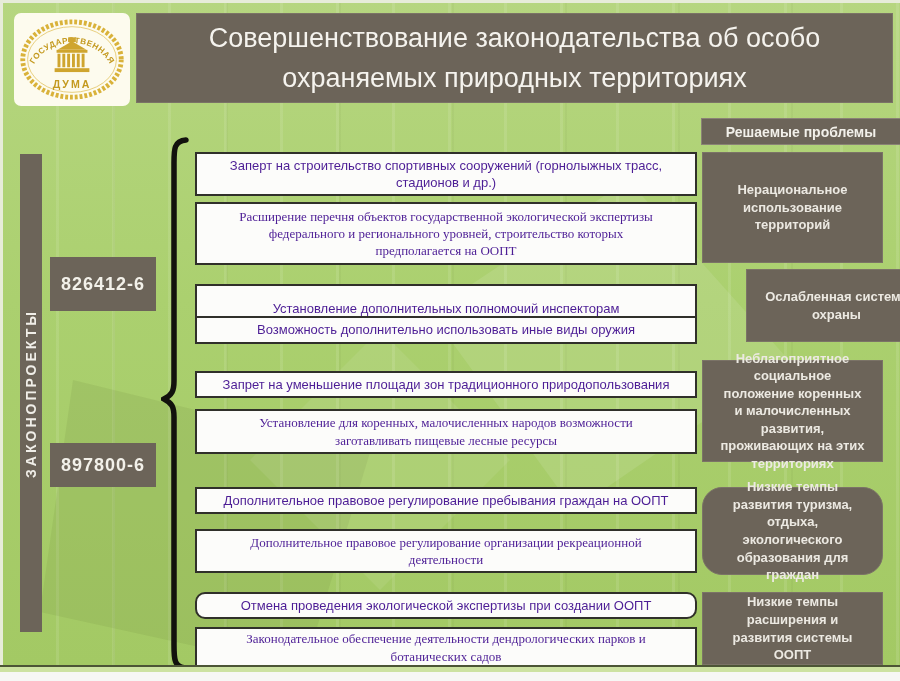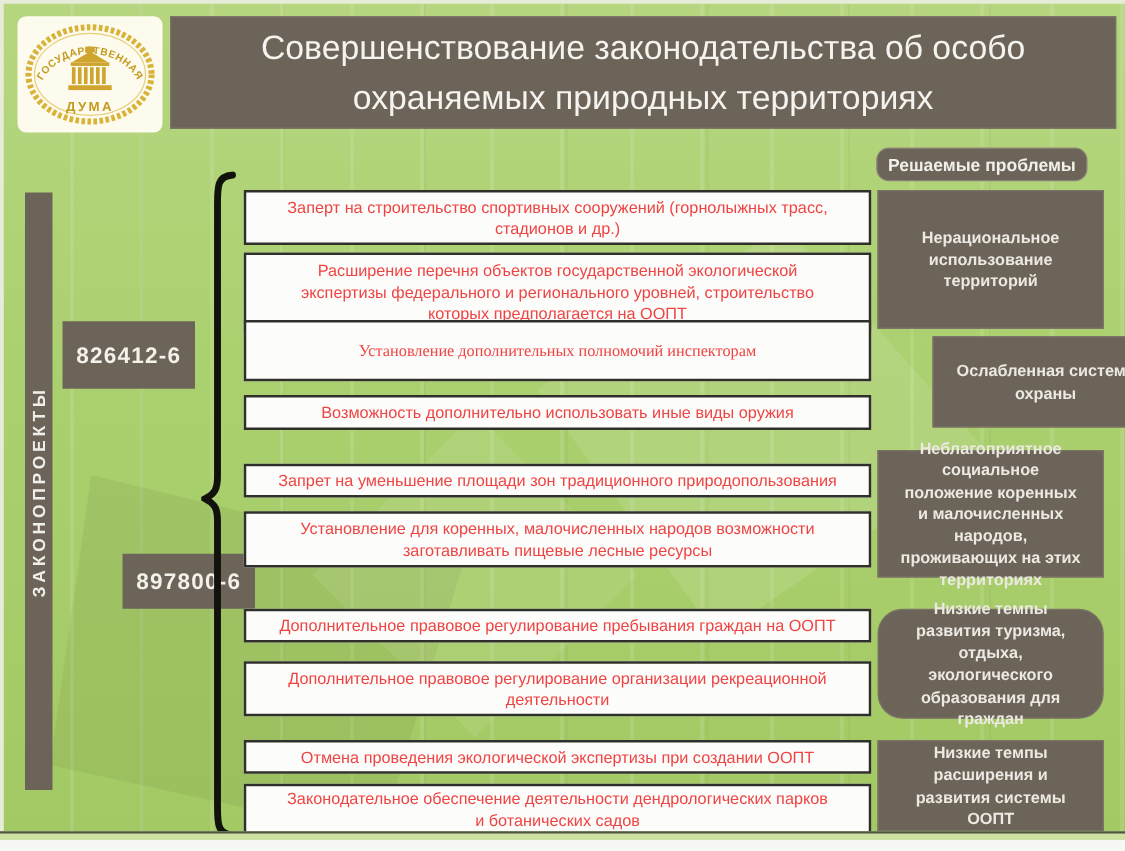--- a/index.html
+++ b/index.html
@@ -36,46 +36,46 @@
     background:#fdfbee; border-radius:7px; display:flex; align-items:center; justify-content:center; }
   .title-bar { position:absolute; left:136px; top:13px; width:757px; height:90px;
     background:#6c6459; border:1px solid #7b7367; color:#f5f3ee;
     display:flex; align-items:center; justify-content:center; text-align:center;
     font-size:27px; line-height:1.5; padding:0 36px; }
 
   
   .col-header { position:absolute; height:27px; background:#6c6459; border:1px solid #8a8276;
     color:#f2f0ea; font-weight:bold; display:flex; align-items:center; justify-content:center; }
   .hdr-mech { left:253px; top:118px; width:397px; font-size:16px;margin-top:44px; }
-  .hdr-prob { left:701px; top:118px; width:169px; font-size:14px;border-radius:10px; }
+  .hdr-prob { left:701px; top:118px; width:200px; font-size:14px; }
 
   
   .sidebar-rail { position:absolute; left:20px; top:154px; width:22px; height:478px;
     background:#6c6459; display:flex; align-items:center; justify-content:center; }
   .sidebar-rail span { writing-mode:vertical-rl; transform:rotate(180deg);
     color:#f0eee8; font-weight:bold; font-size:14px; letter-spacing:3px; white-space:nowrap; }
 
   .bill { position:absolute; left:50px; width:106px; background:#6c6459;
     color:#f3f1ea; font-weight:bold; font-size:18px; letter-spacing:1px;
     display:flex; align-items:center; justify-content:center; }
   .bill-1 { top:257px; height:54px; }
-  .bill-2 { top:443px; height:44px;margin-left:48px; }
+  .bill-2 { top:443px; height:44px; }
 
   .brace { position:absolute; left:161px; top:137px; width:28px; height:534px; }
 
   
   .mech { position:absolute; left:195px; width:502px; background:#fcfcfa;
-    border:2px solid #30302a; color:#ef4444; font-size:13px; line-height:1.32;
+    border:2px solid #30302a; color:#4c1d95; font-size:13px; line-height:1.32;
     display:flex; align-items:center; justify-content:center; text-align:center; padding:0 12px; }
-  .mech.narrow { padding:0 28px; }
+  .mech.narrow { padding:0 28px;font-family:Liberation Serif, serif; }
   .m0 { top:152px; height:44px; } .m1 { top:202px; height:63px; }
-  .m2 { top:256px; height:49px;font-family:Liberation Serif, serif; } .m3 { top:316px; height:28px; }
+  .m2 { top:284px; height:49px; } .m3 { top:316px; height:28px; }
   .m4 { top:371px; height:27px; } .m5 { top:409px; height:45px; }
   .m6 { top:487px; height:27px; } .m7 { top:529px; height:44px; }
-  .m8 { top:592px; height:27px; } .m9 { top:627px; height:41px; }
+  .m8 { top:592px; height:27px;border-radius:10px; } .m9 { top:627px; height:41px; }
 
   
   .prob { position:absolute; left:702px; width:181px; background:#6c6459; border:1px solid #7b7367;
     color:#ece9e2; font-size:13px; font-weight:bold; line-height:1.35;
     display:flex; align-items:center; justify-content:center; text-align:center; padding:0 16px; }
   .p0 { top:152px; height:111px; } .p1 { top:269px; height:73px;margin-left:44px; }
   .p2 { top:360px; height:102px; } .p3 { top:487px; height:88px;border-radius:20px; }
   .p4 { top:592px; height:73px; }
 </style>
 </head>
@@ -138,21 +138,21 @@
     <div class="mech m3">Возможность дополнительно использовать иные виды оружия</div>
     <div class="mech m5 narrow">Установление для коренных, малочисленных народов возможности заготавливать пищевые лесные ресурсы</div>
     <div class="mech m4">Запрет на уменьшение  площади зон традиционного природопользования</div>
     <div class="mech m6">Дополнительное правовое регулирование  пребывания граждан на ООПТ</div>
     <div class="mech m7 narrow">Дополнительное правовое регулирование организации рекреационной деятельности</div>
     <div class="mech m8">Отмена проведения экологической экспертизы при создании ООПТ</div>
     <div class="mech m9 narrow">Законодательное обеспечение деятельности дендрологических парков и ботанических садов</div>
 
     <div class="prob p0">Нерациональное использование территорий</div>
     <div class="prob p1">Ослабленная система охраны</div>
-    <div class="prob p2">Неблагоприятное социальное положение коренных и малочисленных народов, проживающих на этих территориях</div>
+    <div class="prob p2">Неблагоприятное социальное положение коренных и малочисленных развития, проживающих на этих территориях</div>
     <div class="prob p3">Низкие темпы развития туризма, отдыха, экологического образования для граждан</div>
     <div class="prob p4">Низкие темпы расширения и развития системы ООПТ</div>
   </div>
 
   <div class="strip-dark"></div>
   <div class="strip-light"></div>
   <div class="strip-white"></div>
 </div>
 
 </body></html>

